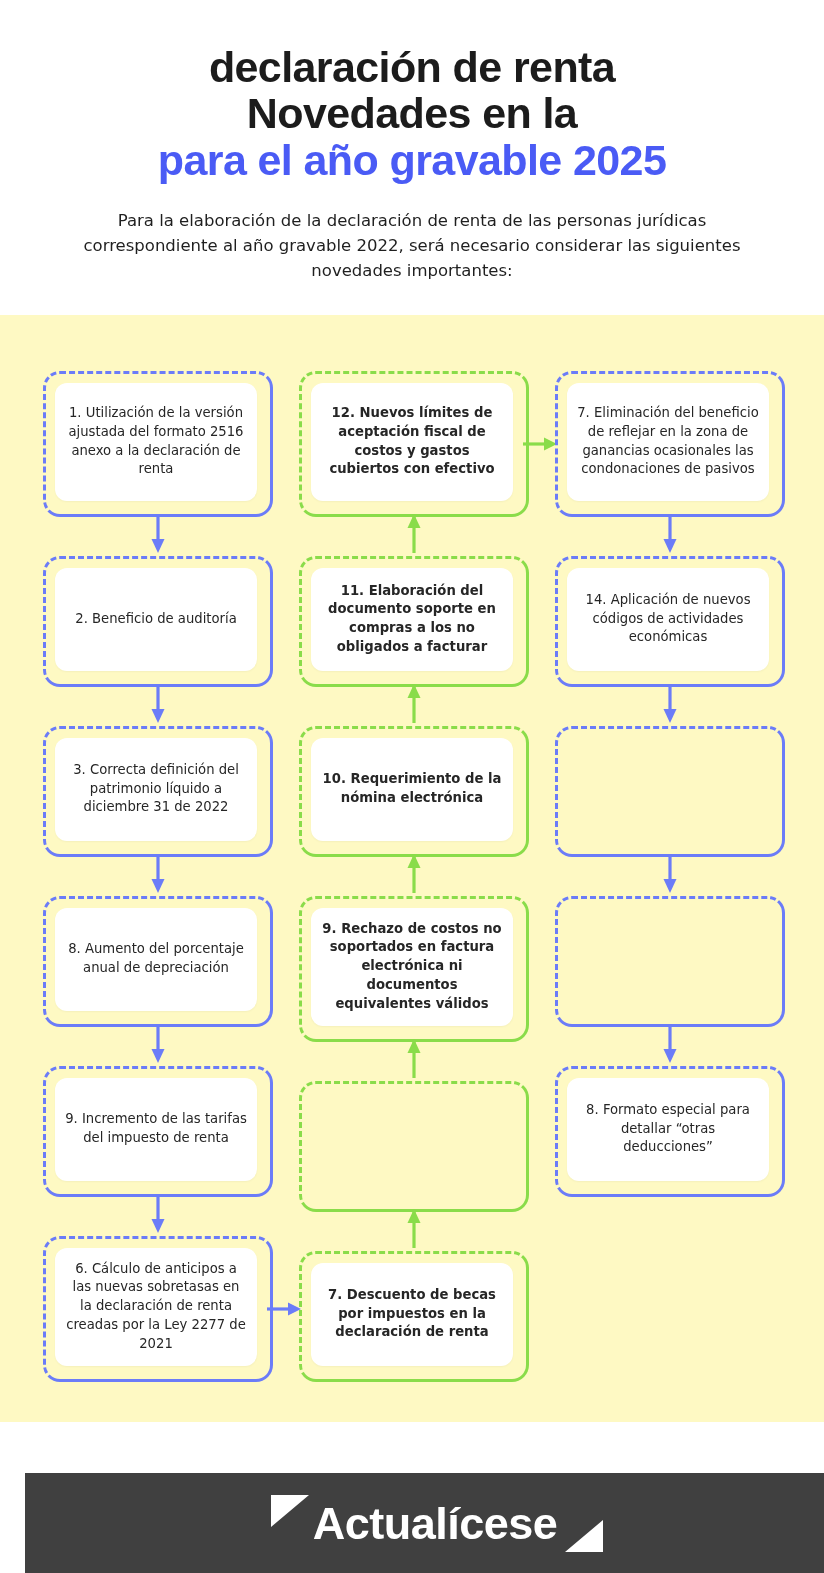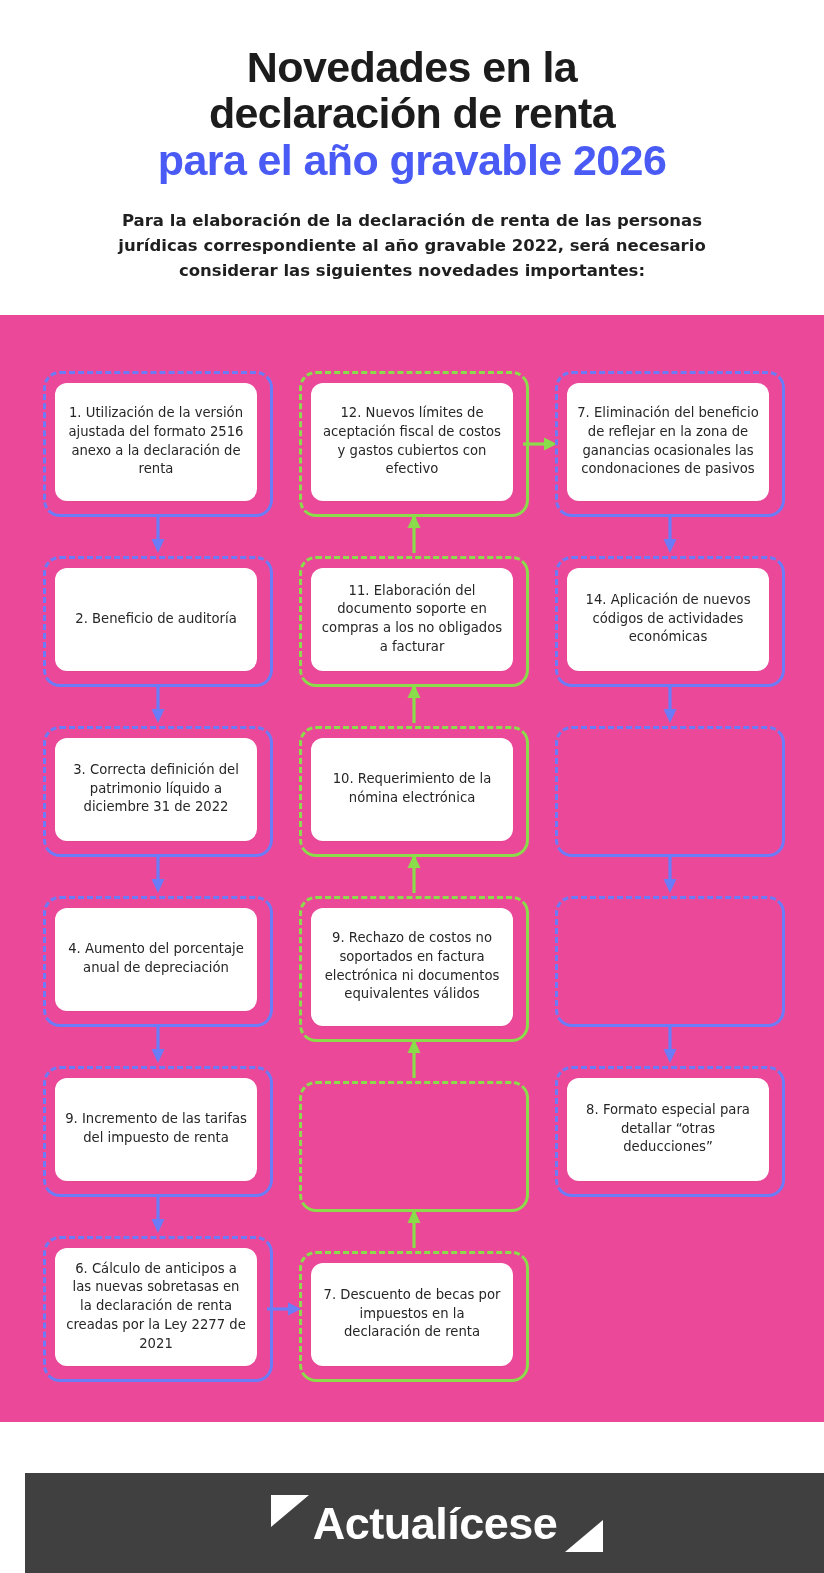--- a/index.html
+++ b/index.html
@@ -35,28 +35,28 @@
   .title-line { display: block; }
   .title-accent { display: block; color: #4a5bf5; }
 
   .subtitle {
     margin: 26px auto 0 auto;
     max-width: 660px;
     font-size: 16.5px;
     line-height: 1.5;
     color: #1f1f1f;
     font-family: "DejaVu Sans", sans-serif;
-    font-weight: 700;
+    font-weight: 400;
   }
 
   
   .board {
     position: relative;
     margin-top: 31px;
-    background: #ec4899;
+    background: #fef9c3;
     height: 1107px;
     padding: 56px 0 0 4px;
   }
 
   .columns {
     position: relative;
     display: flex;
     justify-content: center;
     gap: 26px;
     padding: 0 42px;
@@ -82,20 +82,21 @@
   }
   .node.blue {
     border-color: #6b7cf8;
     border-top-style: dashed;
     border-left-style: dashed;
   }
   .node.green {
     border-color: #8adc4a;
     border-top-style: dashed;
     border-left-style: dashed;
+    font-weight: bold;
   }
   .node.tall { height: 146px; }
 
   .node .card {
     position: absolute;
     left: 9px;
     top: 9px;
     right: 13px;
     bottom: 13px;
     background: #ffffff;
@@ -184,23 +185,23 @@
     line-height: 1;
   }
 </style>
 </head>
 <body>
 
 <div class="page">
 
   <div class="header">
     <h1 class="title">
+      <span class="title-line">declaración de renta</span>
       <span class="title-line">Novedades en la</span>
-      <span class="title-line">declaración de renta</span>
-      <span class="title-accent">para el año gravable 2026</span>
+      <span class="title-accent">para el año gravable 2025</span>
     </h1>
     <p class="subtitle">Para la elaboración de la declaración de renta de las personas jurídicas correspondiente al año gravable 2022, será necesario considerar las siguientes novedades importantes:</p>
   </div>
 
   <div class="board">
     <div class="columns" id="columns-root">
         <div class="column">
           <div class="node blue tall">
             <div class="card">
               <div class="card-text">1. Utilización de la versión ajustada del formato 2516 anexo a la declaración de renta</div>
@@ -229,21 +230,21 @@
             </div>
             <div class="v-arrow" style="top: 100%;">
               <svg width="14" height="39" viewBox="0 0 14 39">
                 <path d="M7,0 L7,26" stroke="#6b7cf8" stroke-width="3.2" fill="none"></path>
                 <polygon points="0.5,25 13.5,25 7,39" fill="#6b7cf8"></polygon>
               </svg>
             </div>
           </div>
           <div class="node blue">
             <div class="card">
-              <div class="card-text">4. Aumento del porcentaje anual de depreciación</div>
+              <div class="card-text">8. Aumento del porcentaje anual de depreciación</div>
             </div>
             <div class="v-arrow" style="top: 100%;">
               <svg width="14" height="39" viewBox="0 0 14 39">
                 <path d="M7,0 L7,26" stroke="#6b7cf8" stroke-width="3.2" fill="none"></path>
                 <polygon points="0.5,25 13.5,25 7,39" fill="#6b7cf8"></polygon>
               </svg>
             </div>
           </div>
           <div class="node blue">
             <div class="card">

